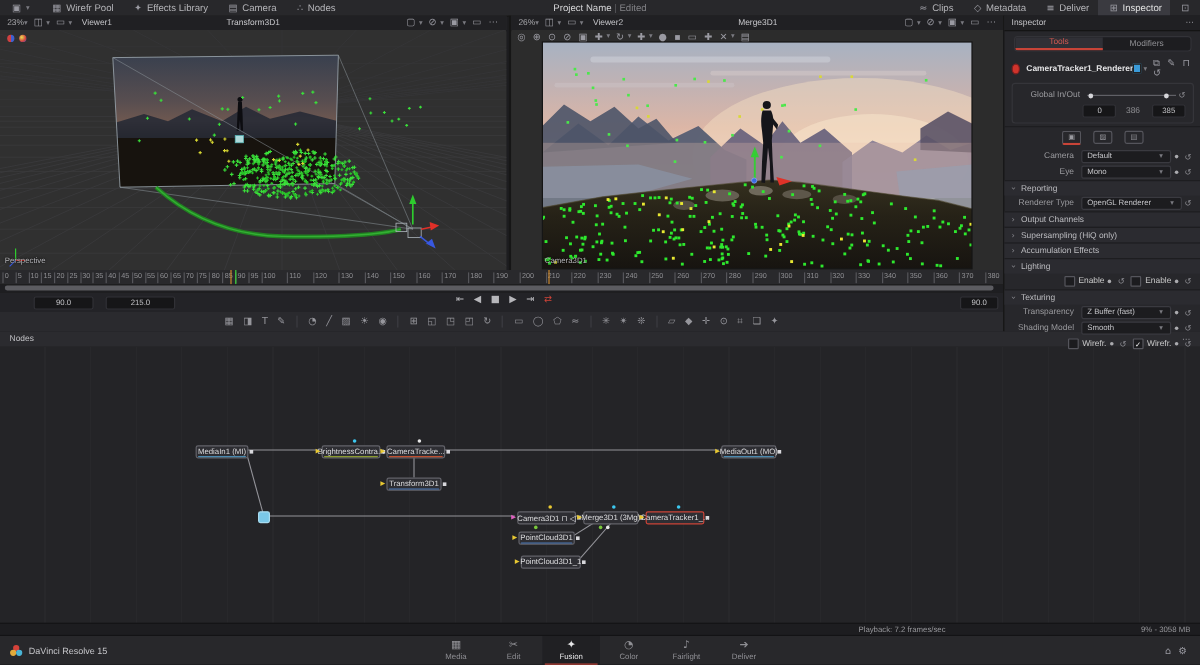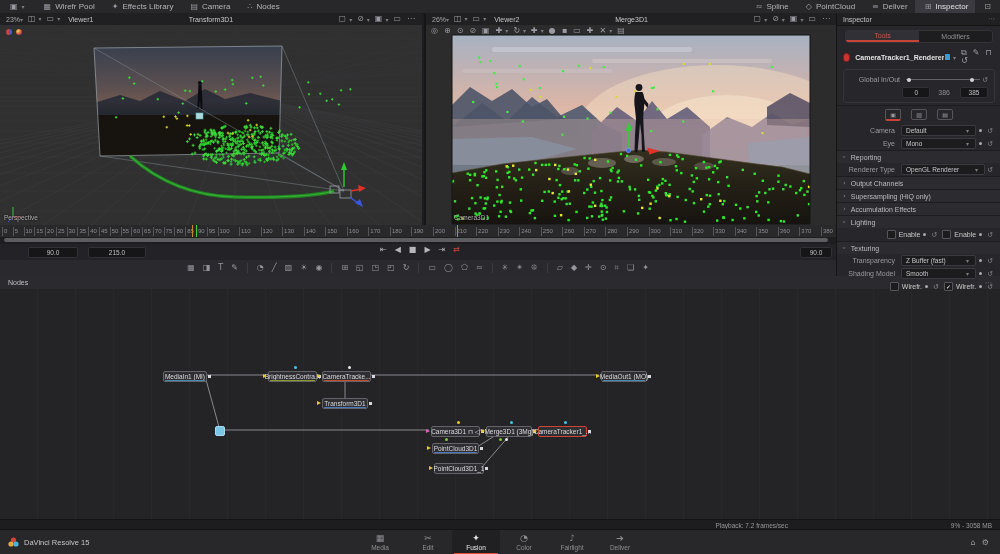--- a/index.html
+++ b/index.html
@@ -107,28 +107,33 @@
         </div>
         <div class="tbtn">
           <span class="icn">▤</span>
           <span>Camera</span>
         </div>
         <div class="tbtn">
           <span class="icn">∴</span>
           <span>Nodes</span>
         </div>
       </div>
+    <div id="tb-center">
+      <span style="color:#d6d6d8;">Project Name</span>
+      <span style="color:#5a5a5e;"> | </span>
+      <span style="color:#828286;">Edited</span>
+    </div>
     <div id="tb-right" style="display:flex;margin-left:auto;">
         <div class="tbtn">
           <span class="icn">≈</span>
-          <span>Spline</span>
+          <span>Clips</span>
         </div>
         <div class="tbtn">
           <span class="icn">◇</span>
-          <span>PointCloud</span>
+          <span>Metadata</span>
         </div>
         <div class="tbtn">
           <span class="icn">≡</span>
           <span>Deliver</span>
         </div>
         <div class="tbtn active">
           <span class="icn">⊞</span>
           <span>Inspector</span>
         </div>
       </div>

